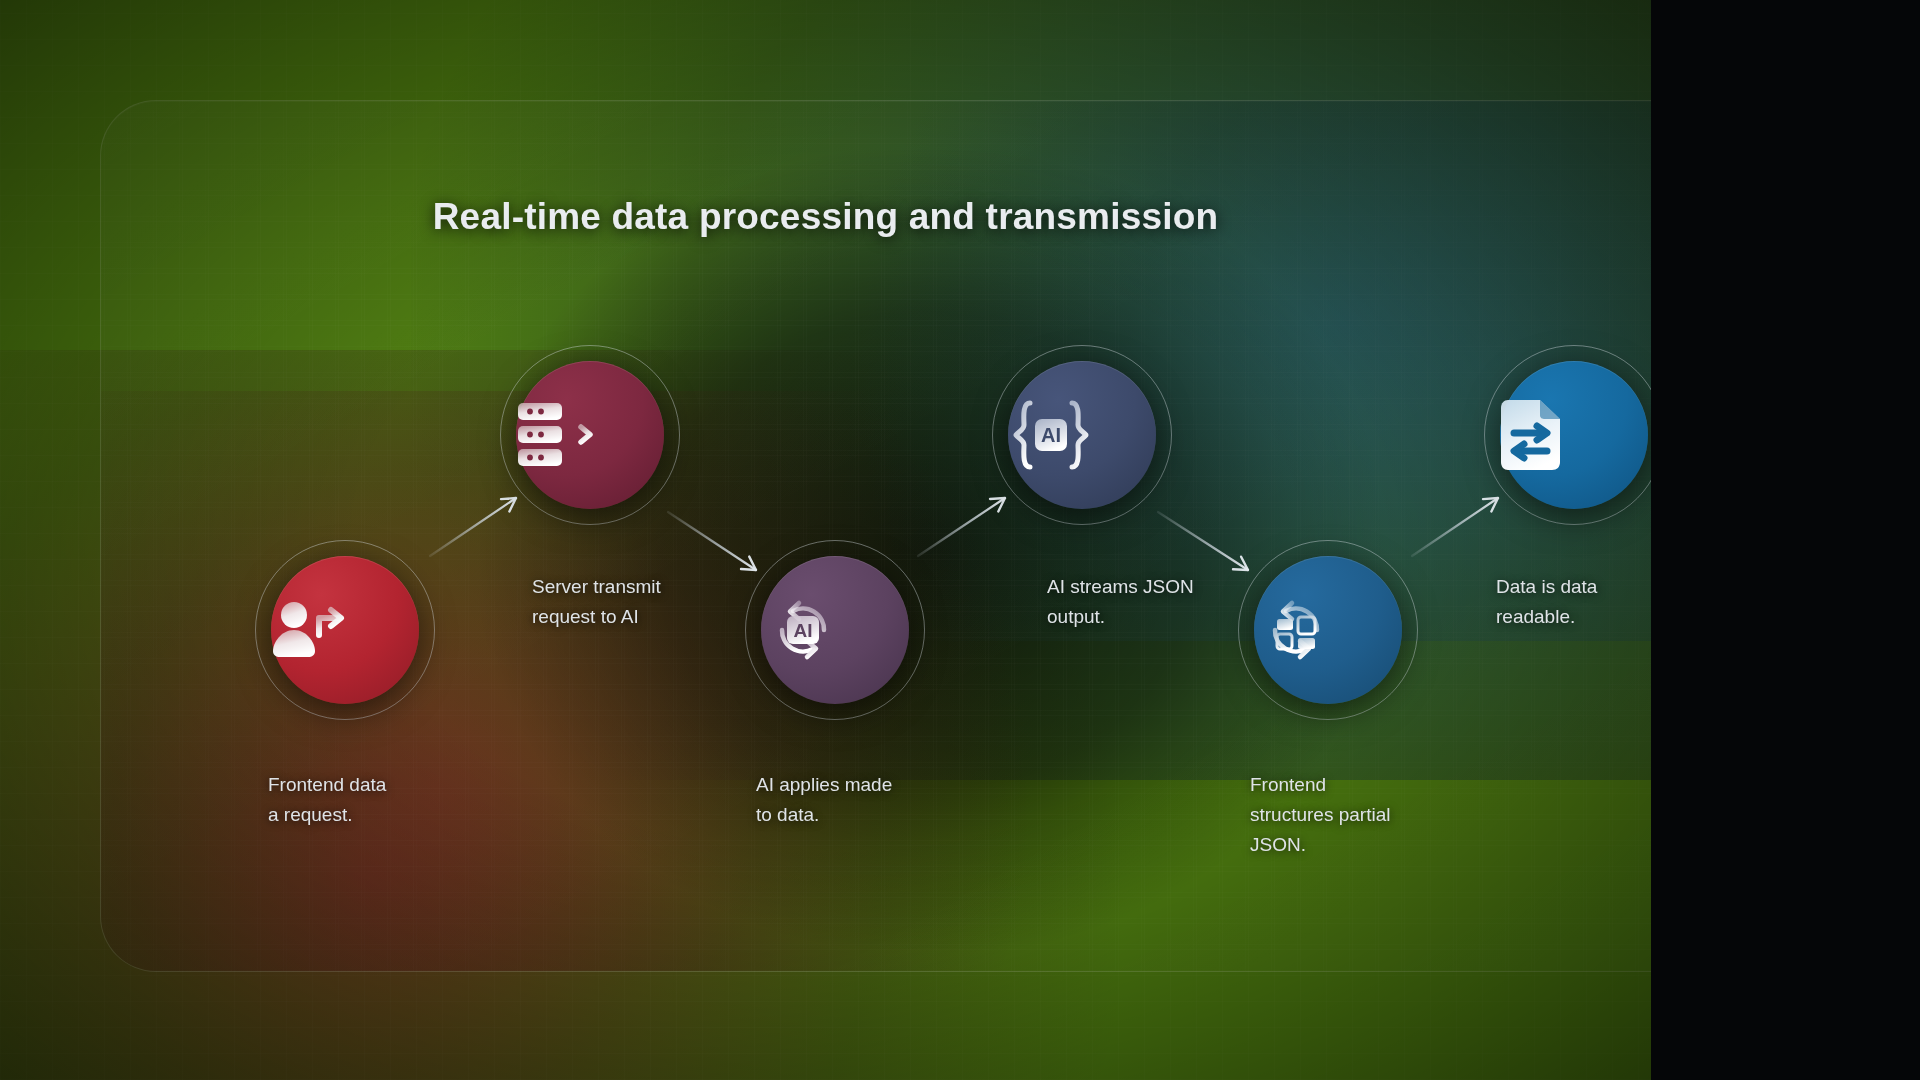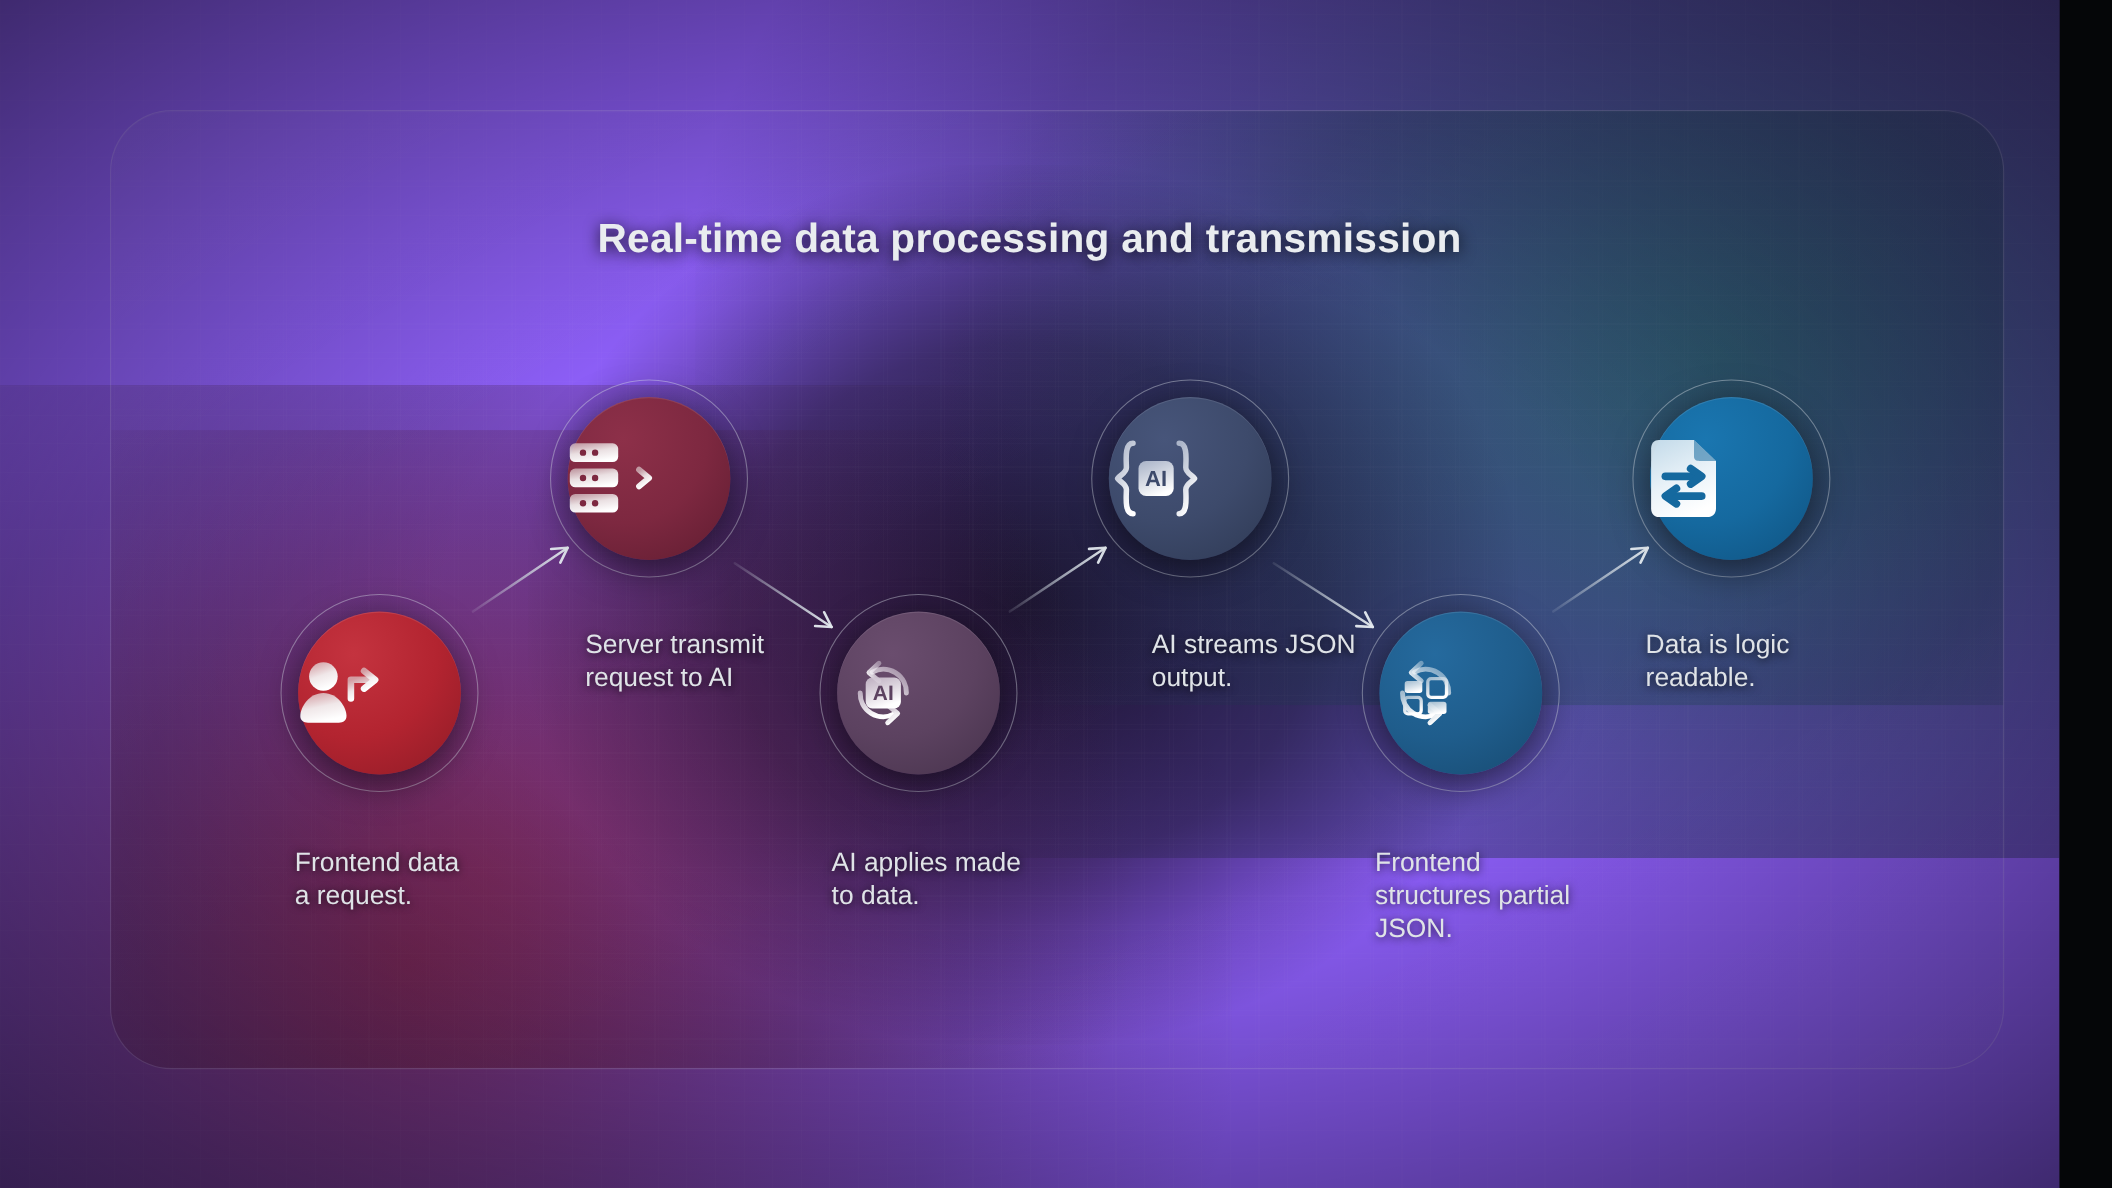--- a/index.html
+++ b/index.html
@@ -5,22 +5,22 @@
   html, body {
     margin: 0; padding: 0;
     width: 1920px; height: 1080px;
     overflow: hidden;
     background: #050608;
     font-family: "Liberation Sans", sans-serif;
   }
 
   #stage {
     position: relative;
-    width: 1872px; height: 1080px;
-    background: #8b5cf6;
+    width: 1651px; height: 1080px;
+    background: #4d7c0f;
     overflow: hidden;
   }
 
   
   .glow {
     position: absolute;
     pointer-events: none;
   }
   .glow-teal {
     right: -260px; top: -420px;
@@ -144,21 +144,21 @@
     border-radius: 50%;
     display: flex; align-items: center; 
     box-shadow: 0 8px 34px rgba(0,0,0,0.55),
                 inset 0 1px 0 rgba(255,255,255,0.10);
   }
   .node .disc svg { display:block; }
 
   
   .caption {
     position: absolute;
-    font-size: 24px;
+    font-size: 19px;
     line-height: 30px;
     color: #dfe3e7;
     white-space: pre-line;
     text-shadow: 0 1px 8px rgba(0,0,0,0.75);
     z-index: 6;
   }
 </style>
 </head>
 <body>
 
@@ -339,17 +339,17 @@
             </defs>
         <path d="M8 2 L40 2 L60 21 L60 64 C60 69 57 72 52 72 L8 72 C4 72 1 69 1 64 L1 10 C1 5 4 2 8 2 Z" fill="url(#ig5)"></path>
         <path d="M40 2 L40 17 C40 20 42 21 45 21 L60 21 Z" fill="#15699f" opacity="0.55"></path>
         <path d="M14 35 L44 35" stroke="#15699f" stroke-width="7" stroke-linecap="round"></path>
         <path d="M37 28 L47 35 L37 42" fill="none" stroke="#15699f" stroke-width="7" stroke-linecap="round" stroke-linejoin="round"></path>
         <path d="M47 53 L17 53" stroke="#15699f" stroke-width="7" stroke-linecap="round"></path>
         <path d="M24 46 L14 53 L24 60" fill="none" stroke="#15699f" stroke-width="7" stroke-linecap="round" stroke-linejoin="round"></path>
       </svg>
         </div>
       </div>
-      <div class="caption" style="left: 1496px; top: 572px;">Data is logic
+      <div class="caption" style="left: 1496px; top: 572px;">Data is data
 readable.</div>
     </div>
 
 </div>
 
 </body></html>

